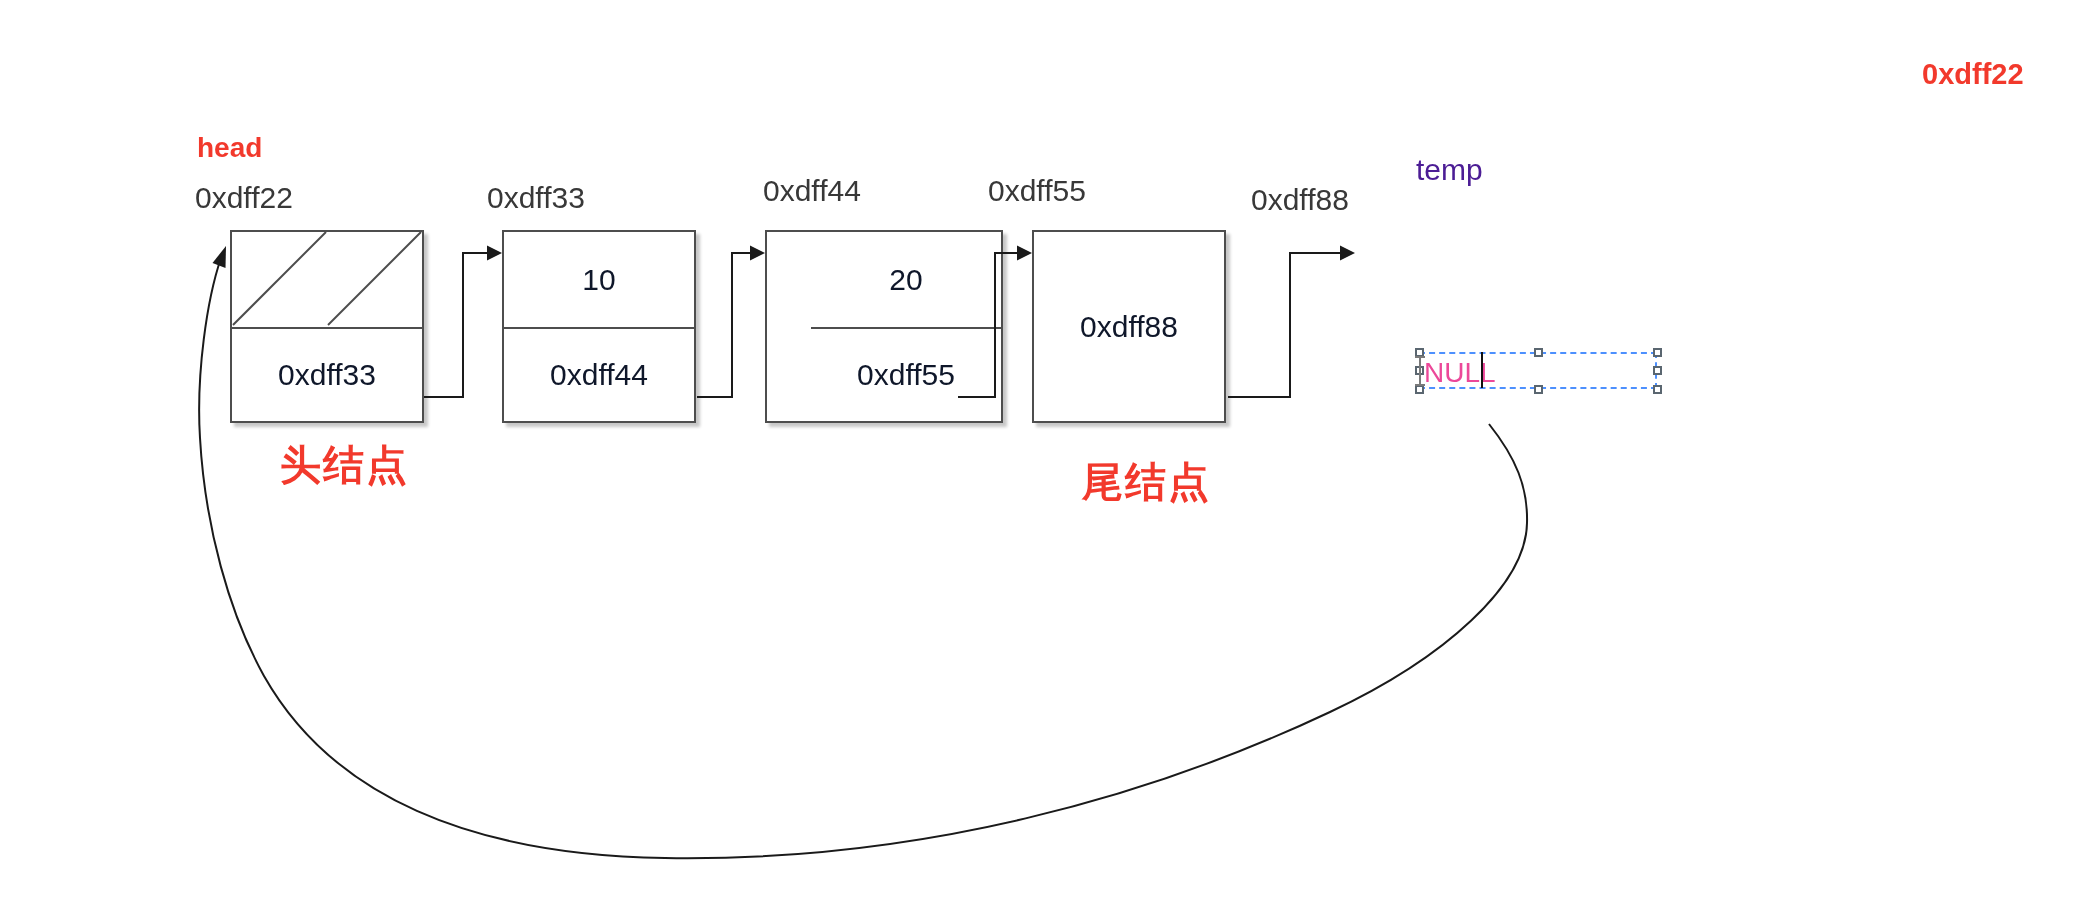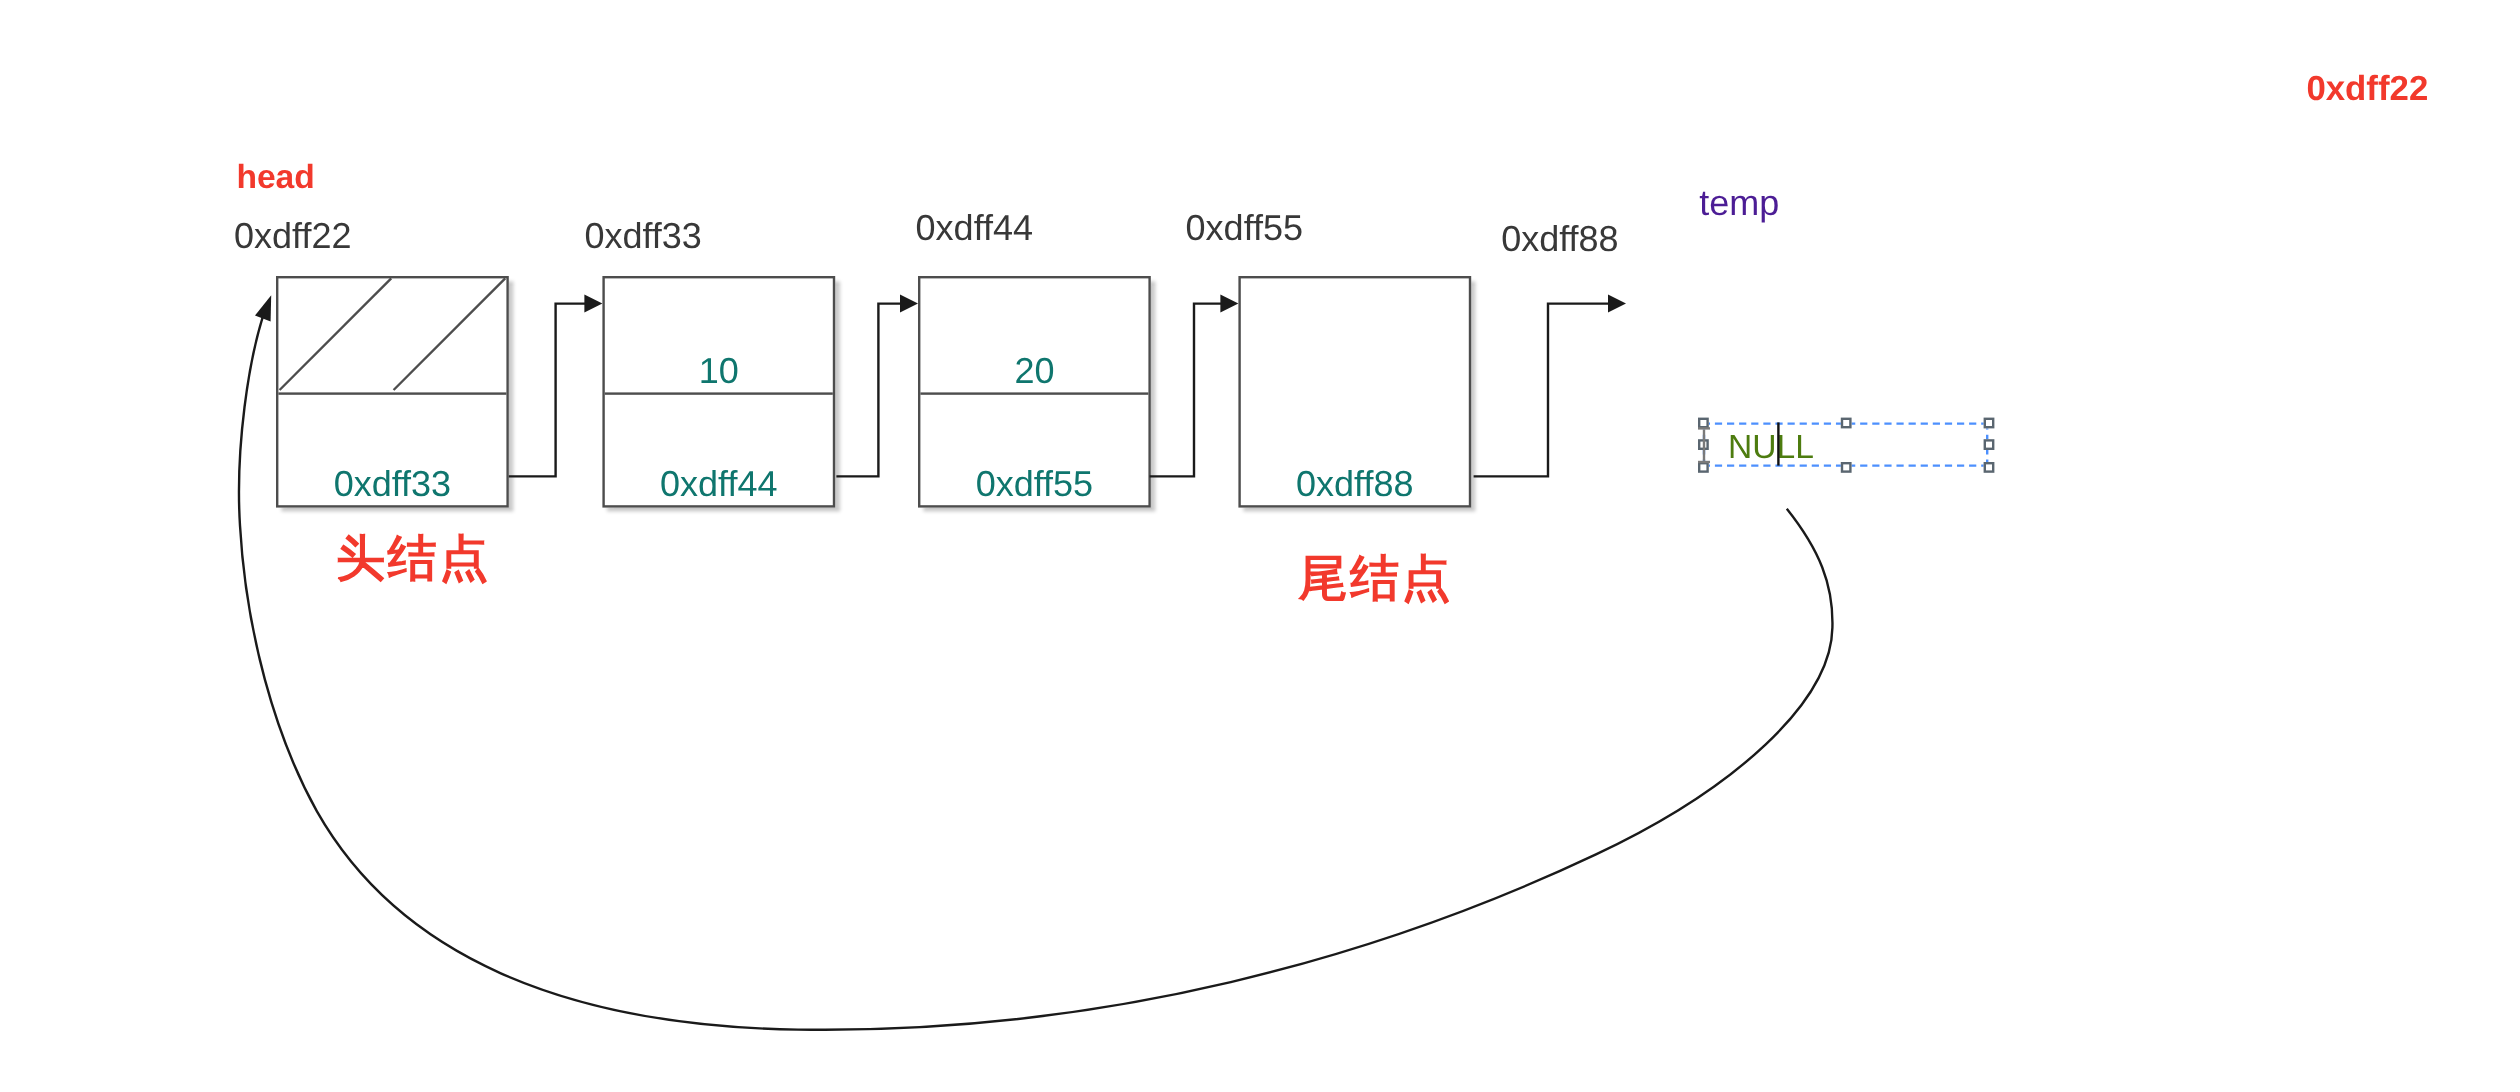--- a/index.html
+++ b/index.html
@@ -20,34 +20,34 @@
     position: absolute;
     top: 230px;
     width: 190px; height: 189px;
     border: 2px solid #4d4d4d;
     background: #ffffff;
     box-shadow: 4px 4px 3px rgba(0,0,0,0.22);
     z-index: 10;
     display: flex; flex-direction: column;
   }
   .cell {
-    display: flex; align-items: flex-end; justify-content: center;
-    font-size: 30px; color: #0f766e;
+    display: flex; align-items: center; justify-content: center;
+    font-size: 30px; color: #0f172a;
     position: relative;
   }
   .cell.top { height: 95px; border-bottom: 2px solid #4d4d4d; }
   .cell.bottom { flex: 1; }
   .lbl { position: absolute; white-space: nowrap; z-index: 20; }
   .addr { font-size: 30px; color: #383838; }
   .red-bold { color: #f2392c; font-weight: bold; }
   .cn { font-size: 41px; letter-spacing: 2px; }
   
   .null-text {
     position: absolute; left: 1424px; top: 357px;
-    font-size: 28px; color: #4d7c0f; z-index: 40; margin-left: 16px;
+    font-size: 28px; color: #ec4899; z-index: 40;
   }
   .caret {
     position: absolute; left: 1481px; top: 352px;
     width: 2px; height: 36px; background: #111111; z-index: 45;
   }
   .selection-box {
     position: absolute; left: 1419px; top: 352px;
     width: 238px; height: 37px;
     border: 2px dashed #4d90fe;
     box-sizing: border-box;
@@ -102,21 +102,21 @@
 
   <div class="node" style="left:502px;">
     <div class="cell top">
       <span>10</span>
     </div>
     <div class="cell bottom">
       <span>0xdff44</span>
     </div>
   </div>
 
-  <div class="node" style="left:765px;">
+  <div class="node" style="left:765px;padding-left:44px;">
     <div class="cell top">
       <span>20</span>
     </div>
     <div class="cell bottom">
       <span>0xdff55</span>
     </div>
   </div>
 
   <div class="node" style="left:1032px;">
     <div class="cell bottom">

